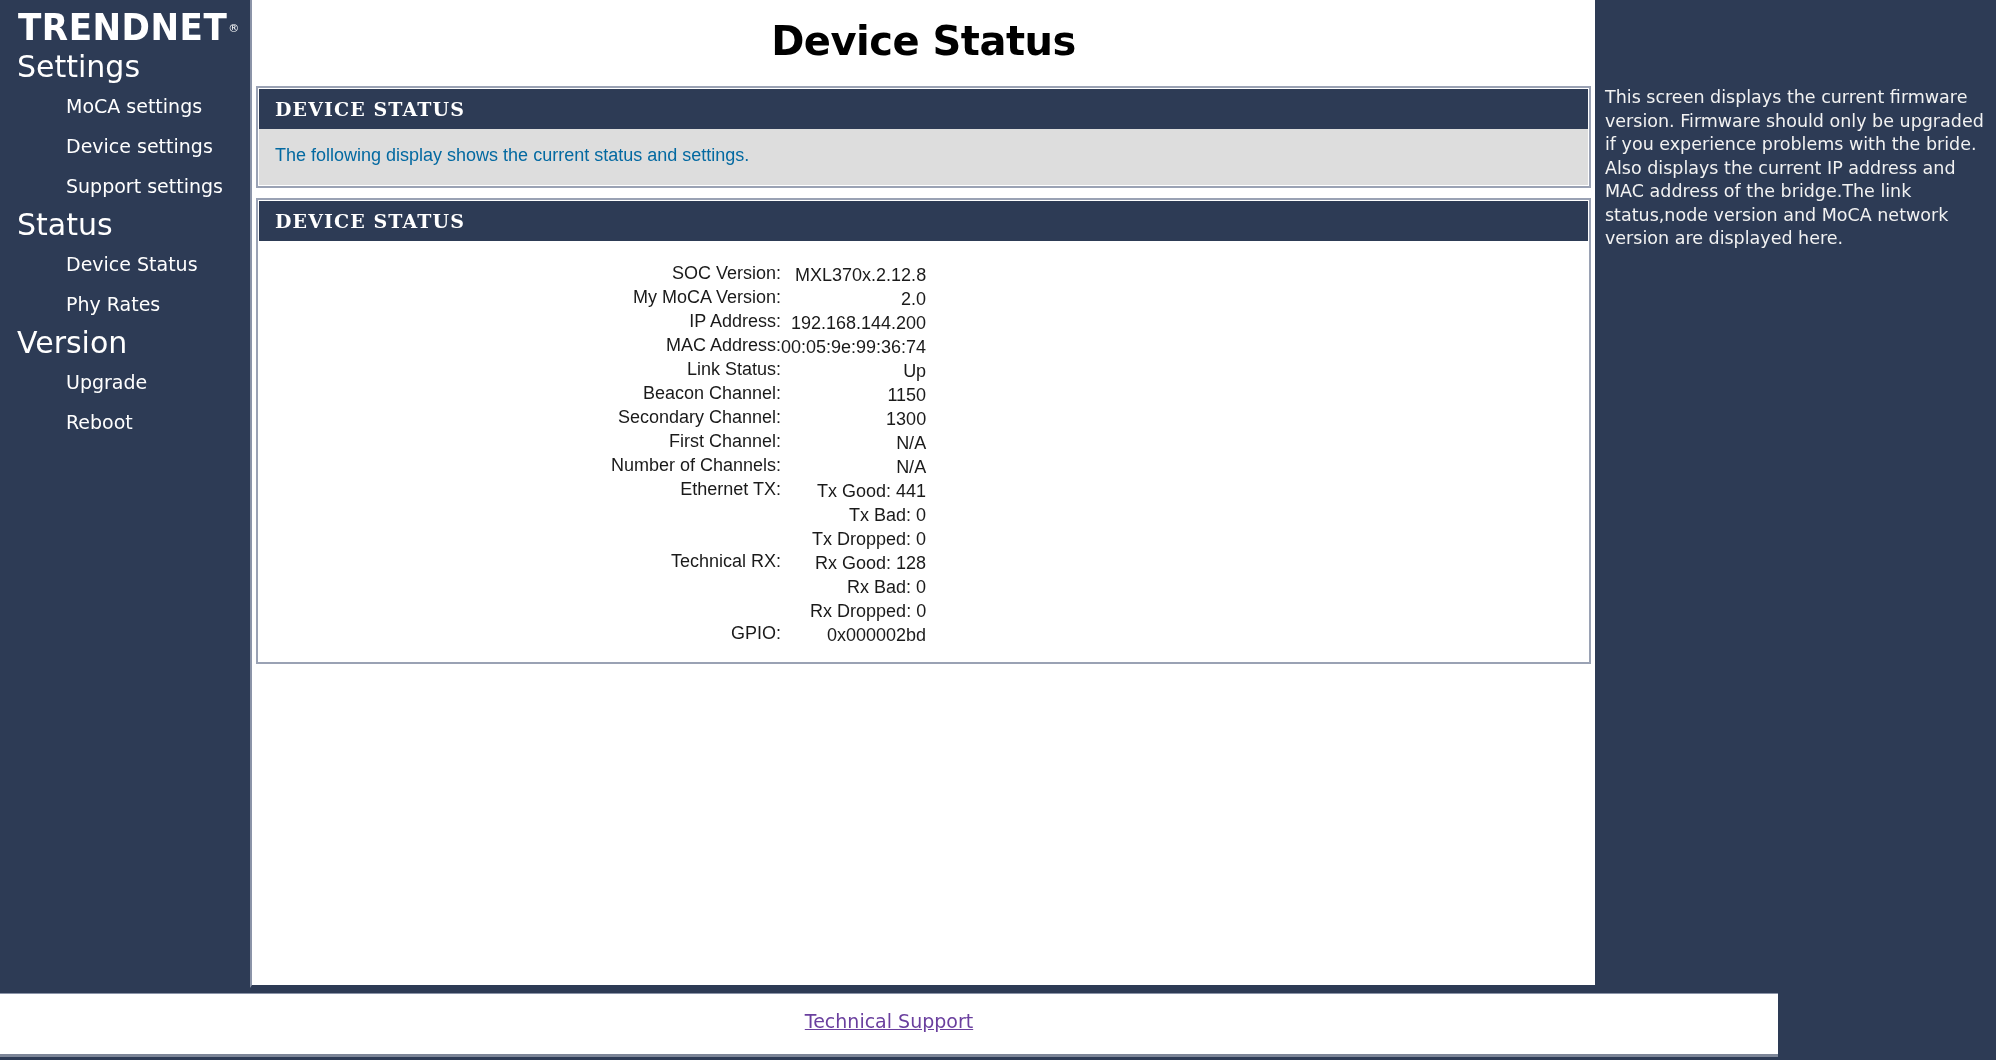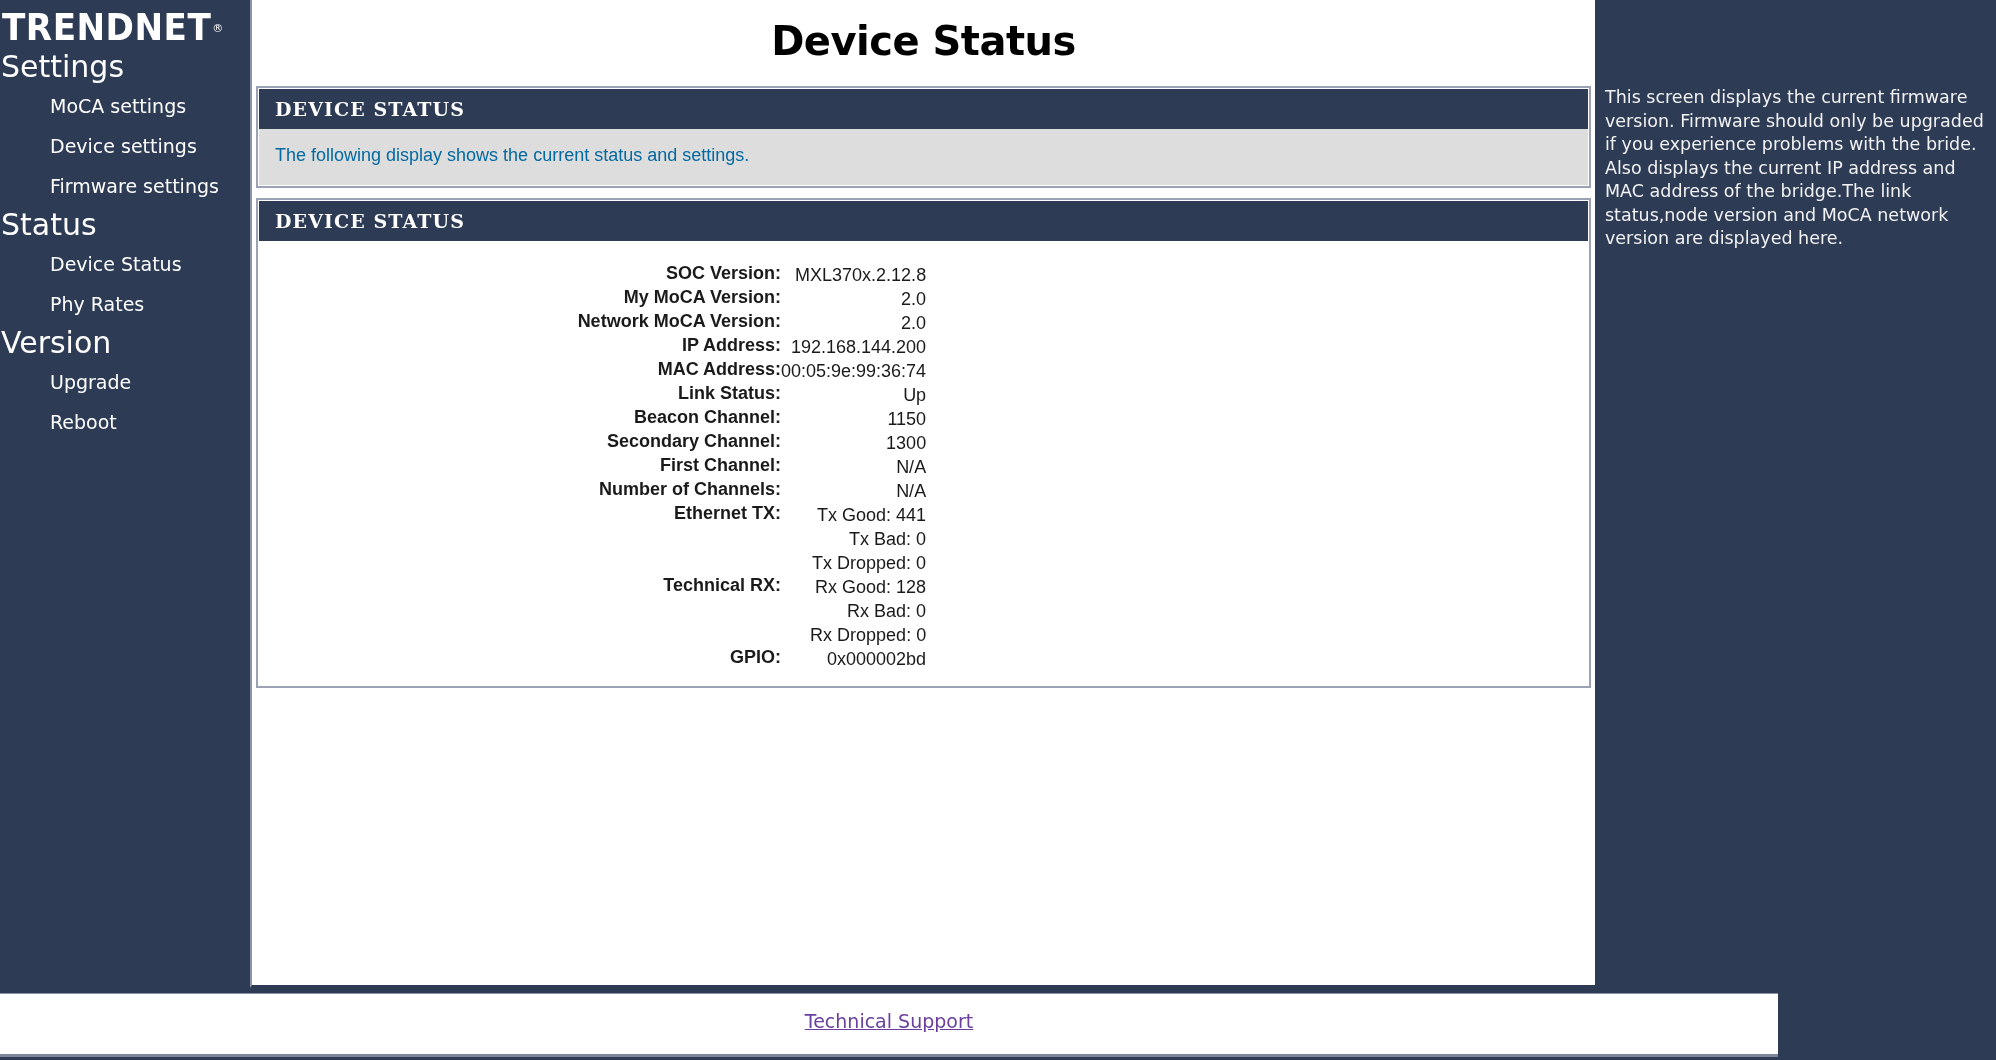--- a/index.html
+++ b/index.html
@@ -16,21 +16,21 @@
   .page {
     position: relative;
     width: 1996px;
     height: 1060px;
     background: #2d3b55;
   }
 
   
   .sidebar {
     position: absolute;
-    left: 0;
+    left: 16px;
     top: 0;
     width: 249px;
     height: 990px;
     background: #2d3b55;
     box-sizing: border-box;
   }
   .logo {
     position: relative;
     margin: 6px 0 0 2px;
     height: 42px;
@@ -127,21 +127,21 @@
   }
   table.status td {
     padding: 0;
     vertical-align: top;
     font-size: 18px;
     color: #1a1a1a;
   }
   td.lbl {
     width: 522px;
     text-align: right;
-    font-weight: bold;
+    font-weight: normal;
     padding: 3px 0 3px 0;
     white-space: nowrap;
   }
   td.val {
     padding: 3px 0 3px 14px;
     white-space: pre-line;
     line-height: 24px;
     text-align: right;
   }
 
@@ -207,21 +207,21 @@
 <div class="page">
 
   <div class="sidebar">
     <div class="logo">
       <span class="lg-main">TRENDNET</span><span class="reg">®</span>
     </div>
 
     <div class="nav-head">Settings</div>
     <div class="nav-item">MoCA settings</div>
     <div class="nav-item">Device settings</div>
-    <div class="nav-item">Firmware settings</div>
+    <div class="nav-item">Support settings</div>
 
     <div class="nav-head">Status</div>
     <div class="nav-item">Device Status</div>
     <div class="nav-item">Phy Rates</div>
 
     <div class="nav-head">Version</div>
     <div class="nav-item">Upgrade</div>
     <div class="nav-item">Reboot</div>
   </div>
 
@@ -244,24 +244,20 @@
             <tbody>
               <tr>
                 <td class="lbl">SOC Version:</td>
                 <td class="val">MXL370x.2.12.8</td>
               </tr>
               <tr>
                 <td class="lbl">My MoCA Version:</td>
                 <td class="val">2.0</td>
               </tr>
               <tr>
-                <td class="lbl">Network MoCA Version:</td>
-                <td class="val">2.0</td>
-              </tr>
-              <tr>
                 <td class="lbl">IP Address:</td>
                 <td class="val">192.168.144.200</td>
               </tr>
               <tr>
                 <td class="lbl">MAC Address:</td>
                 <td class="val">00:05:9e:99:36:74</td>
               </tr>
               <tr>
                 <td class="lbl">Link Status:</td>
                 <td class="val">Up</td>

